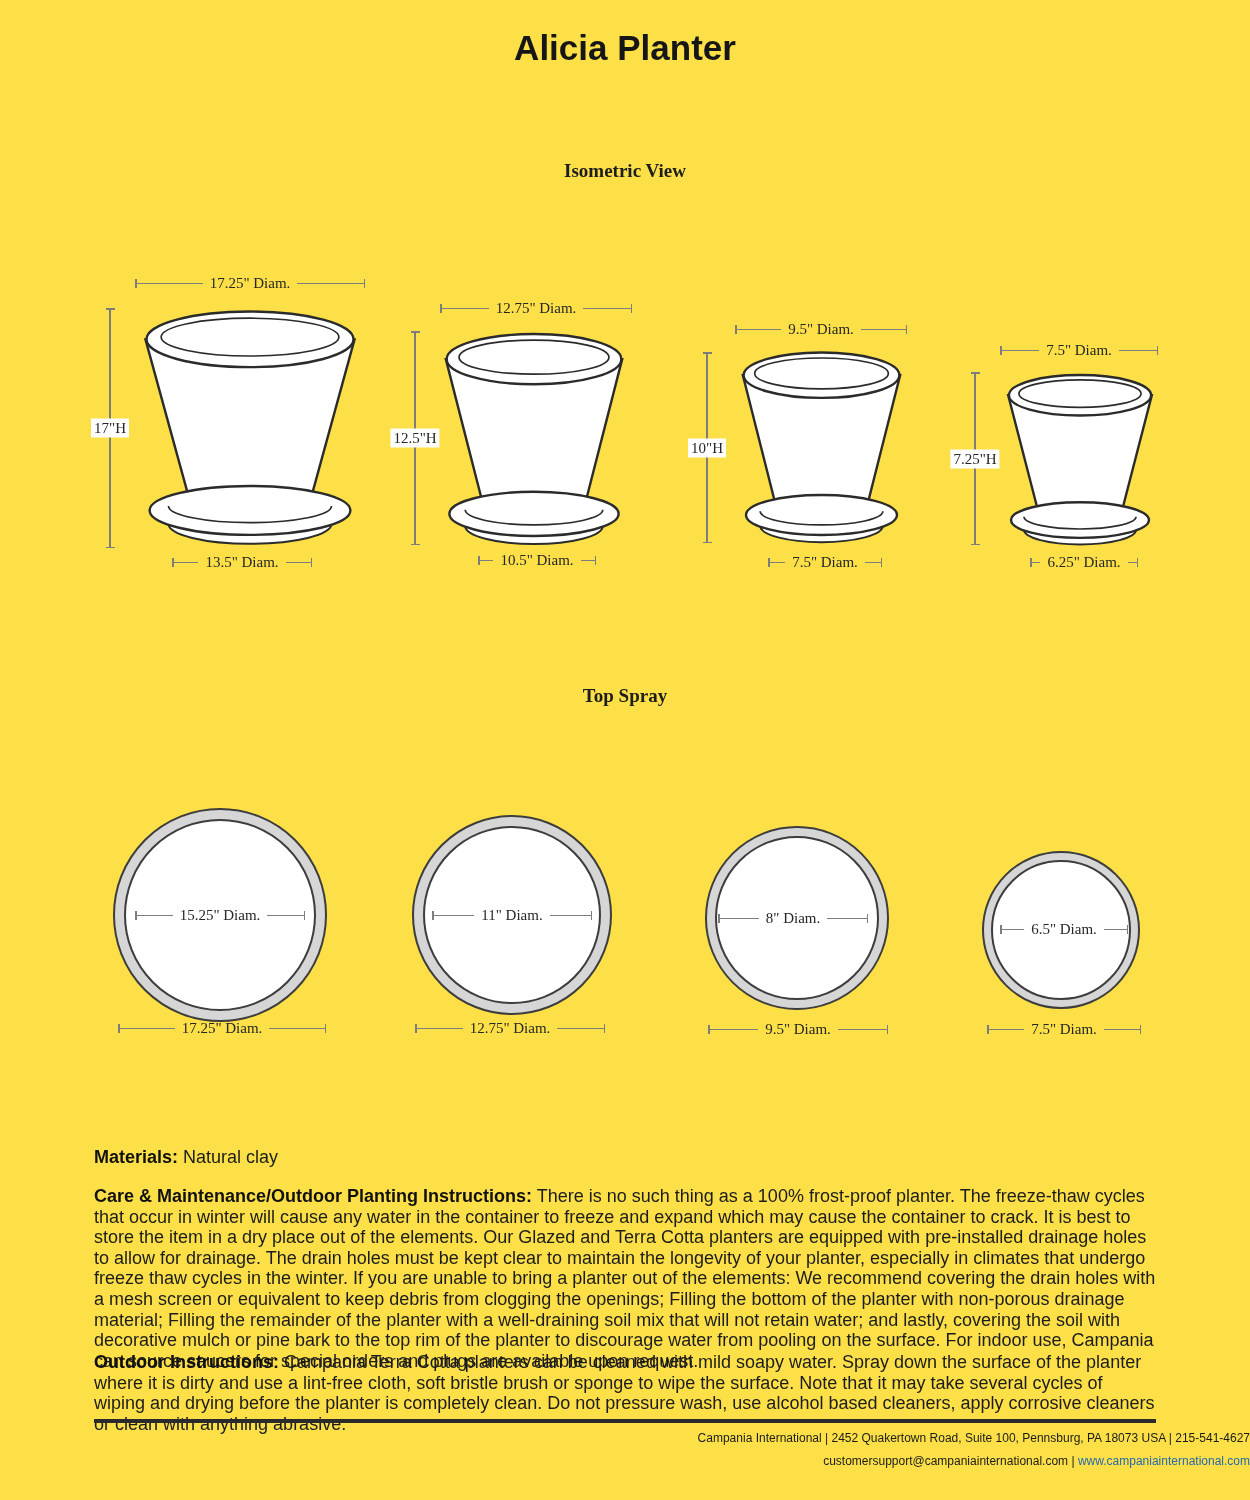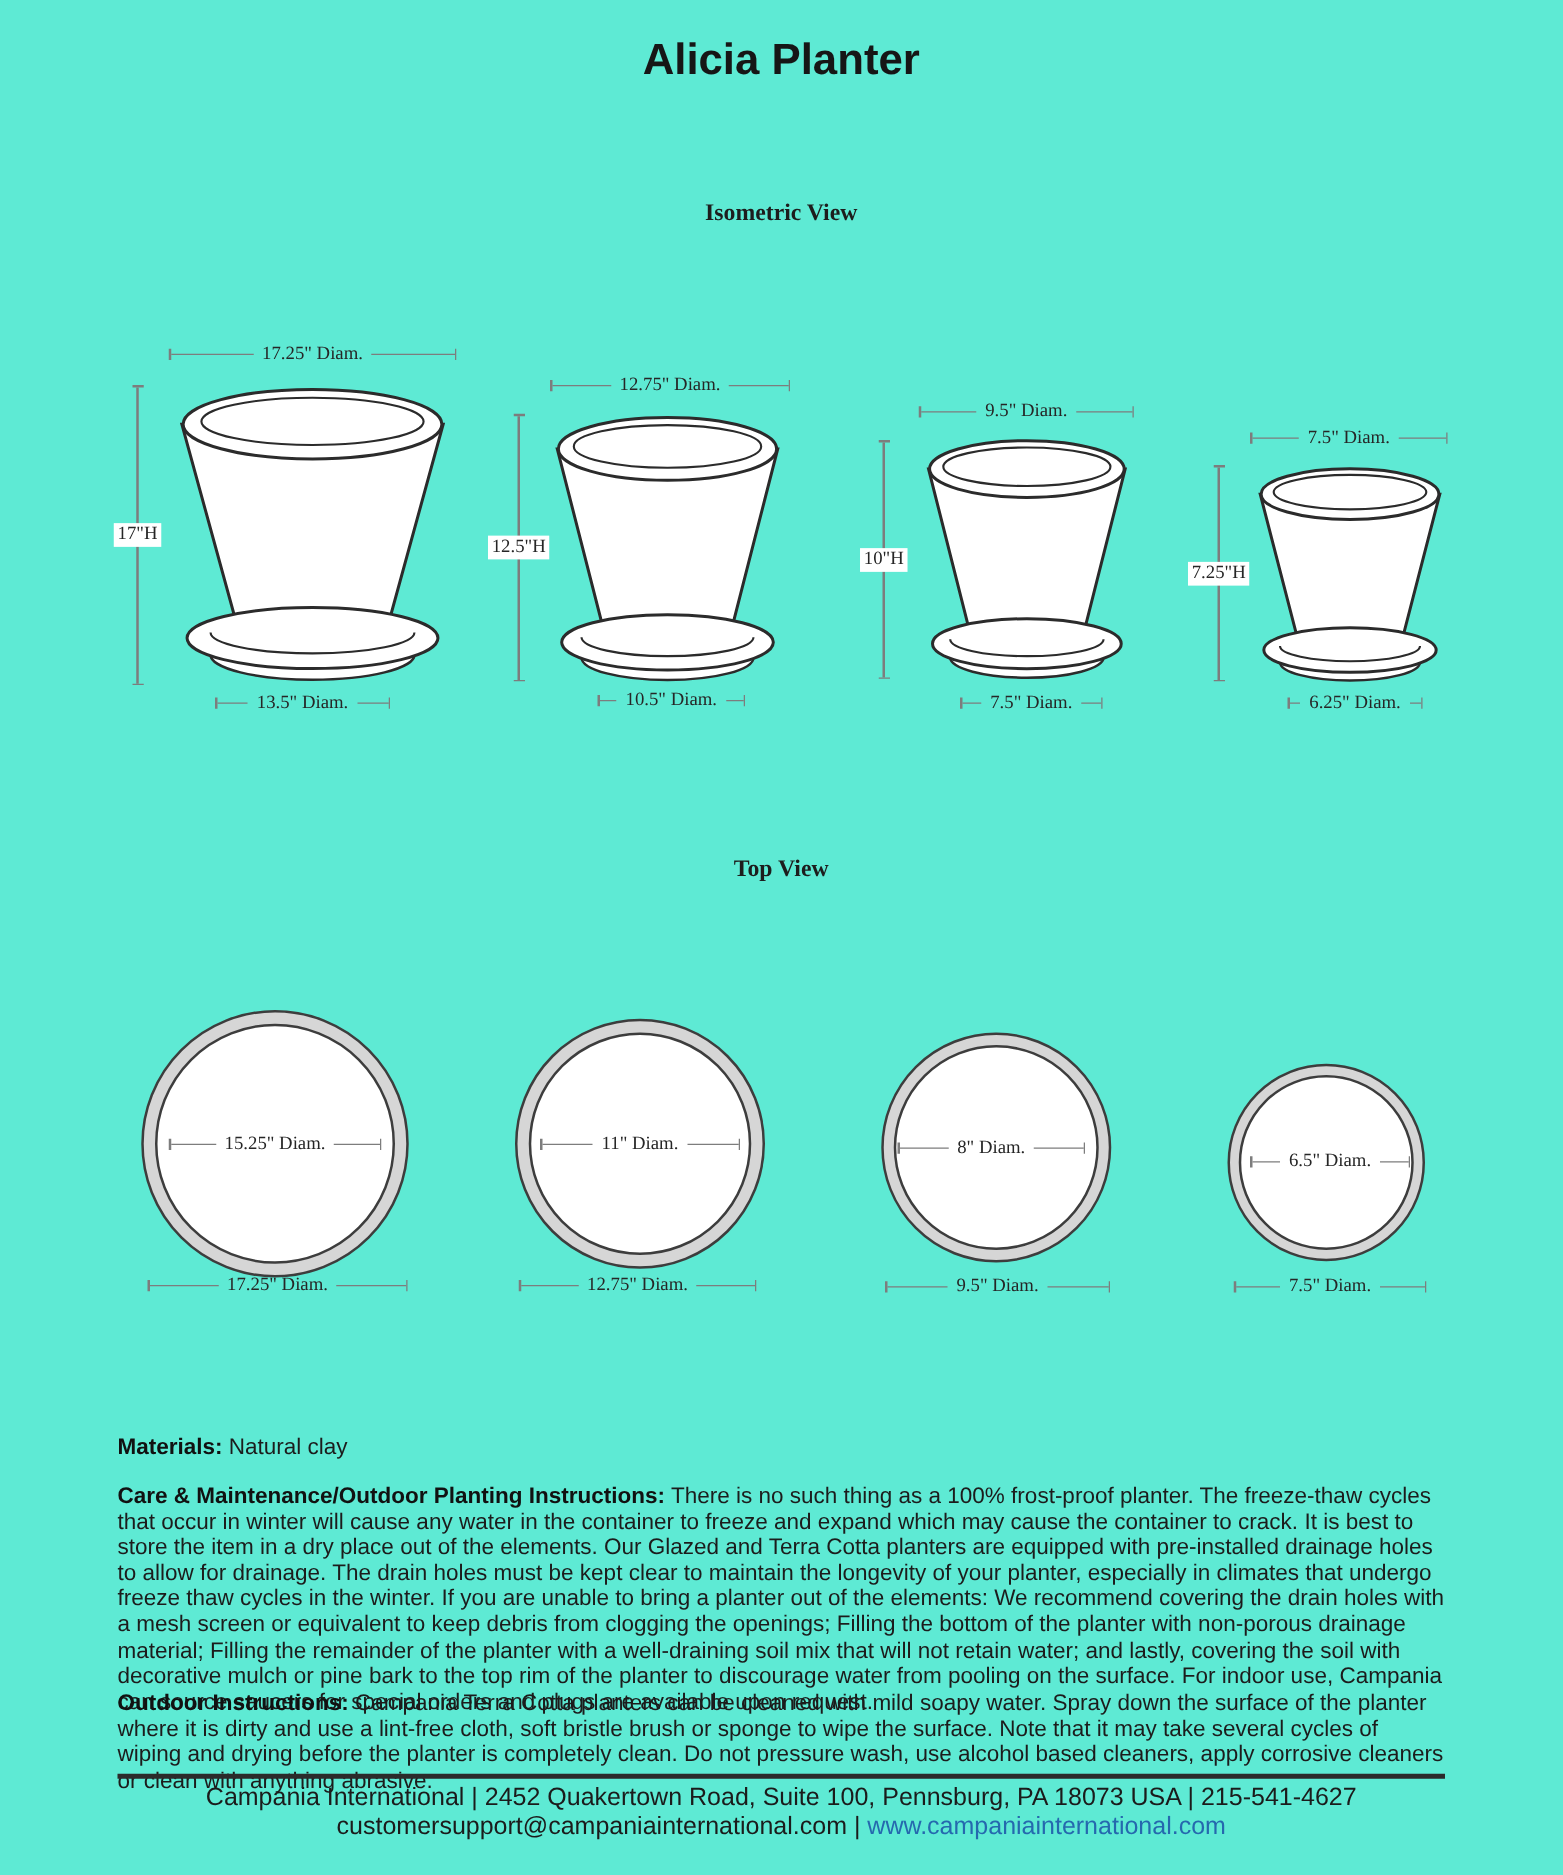--- a/index.html
+++ b/index.html
@@ -1,17 +1,17 @@
 <!DOCTYPE html>
 <html><head>
 <meta charset="utf-8">
 <style>
   html,body { margin:0; padding:0; background:#ffffff; }
   .page {
-    position:relative; width:1250px; height:1500px; background:#5eead4;
+    position:relative; width:1250px; height:1500px; background:#fde047;
     font-family:"Liberation Sans", sans-serif; color:#1c1c1c; overflow:hidden;
   }
 
   
   .doc-title {
     position:absolute; top:28px; left:0; width:100%; text-align:center;
     font-size:35px; font-weight:700; letter-spacing:0; color:#161616; margin:0;
     font-family:"Liberation Sans", sans-serif;
   }
   .section-heading {
@@ -88,22 +88,22 @@
     font-size:18px; line-height:20.6px; color:#1c1c1c;
   }
   .text-p strong { font-weight:700; color:#111; }
   #materials-p { top:1147px; }
   #care-p      { top:1186px; }
   #cleaning-p  { top:1352px; }
 
   
   .footer-rule { position:absolute; left:94px; top:1419px; width:1062px; height:4px; background:#2b2b2b; }
   .footer-text {
-    position:absolute; left:0; top:1427px; width:100%; text-align:center;
-    font-size:20px; line-height:23px; color:#1b1b1b;
+    position:absolute; left:0; top:1427px; width:100%; text-align:right;
+    font-size:12px; line-height:23px; color:#1b1b1b;
   }
   .footer-text .site-link { color:#2569ae; cursor:pointer; }
 </style>
 </head>
 <body>
 
 <svg width="0" height="0" style="position:absolute" aria-hidden="true">
   <defs>
     <g id="potsym">
       <path d="M10,30 L59,198 L161,198 L210,30 Z" fill="#ffffff" stroke="#2b2b2b" stroke-width="2.4" vector-effect="non-scaling-stroke"></path>
@@ -211,21 +211,21 @@
       <use href="#potsym"></use>
     </svg>
   <div class="dim-h" id="iso4-bot">
     <span class="tick"></span>
       <span class="seg"></span>
     <span class="dim-label">6.25" Diam.</span>
     <span class="seg"></span>
       <span class="tick"></span>
   </div>
 
-  <h2 class="section-heading" id="topview-heading">Top View</h2>
+  <h2 class="section-heading" id="topview-heading">Top Spray</h2>
 
   <div class="ring" id="c1-ring">
     <div class="ring-core"></div>
   </div>
   <div class="dim-h" id="c1-inner">
     <span class="tick"></span>
       <span class="seg"></span>
     <span class="dim-label">15.25" Diam.</span>
     <span class="seg"></span>
       <span class="tick"></span>

